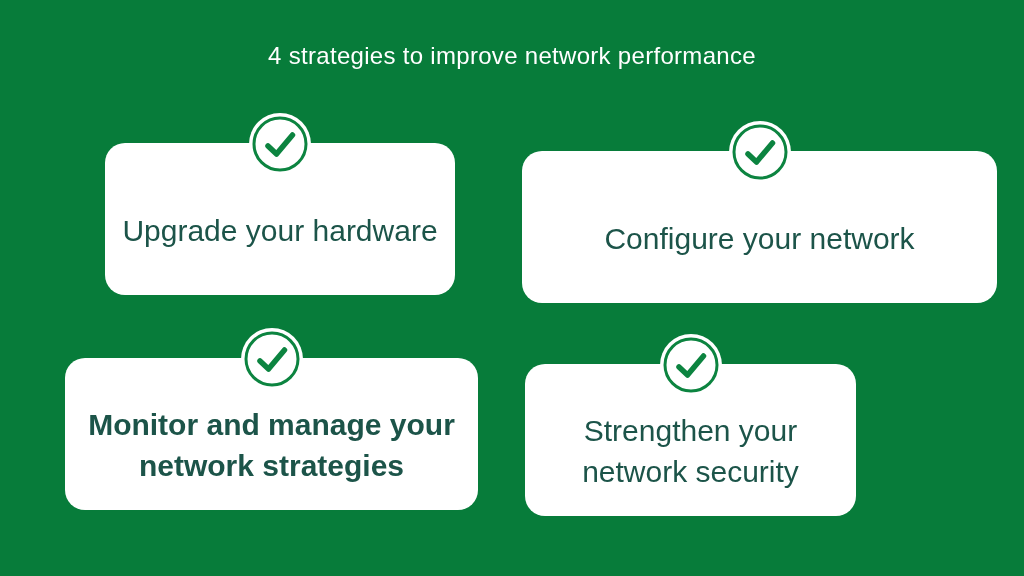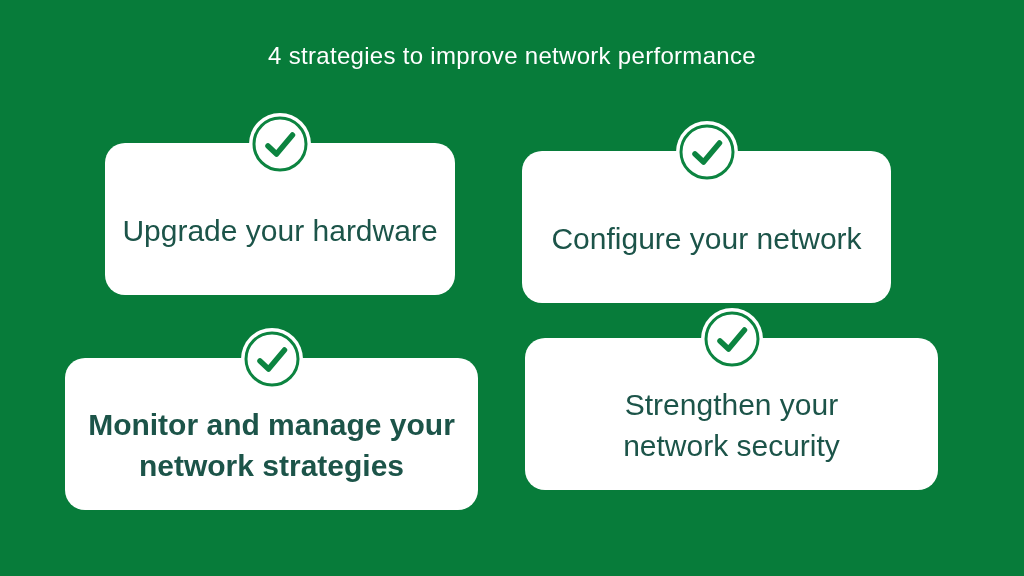--- a/index.html
+++ b/index.html
@@ -31,23 +31,23 @@
     justify-content: center;
     align-items: center;
     padding-top: 22px;
     box-sizing: border-box;
     text-align: center;
     color: var(--card-text, #1C5449);
     font-size: 30px;
     line-height: 41px;
   }
   .card-1 { left: 79px;  top: 143px; width: 350px; height: 152px; margin-left: 26px; }
-  .card-2 { left: 522px; top: 151px; width: 369px; height: 152px; }
+  .card-2 { left: 522px; top: 151px; width: 475px; height: 152px; }
   .card-3 { left: 65px;  top: 358px; width: 413px; height: 152px; font-weight: bold; }
-  .card-4 { left: 525px; top: 338px; width: 413px; height: 152px; text-align: center; }
+  .card-4 { left: 525px; top: 364px; width: 331px; height: 152px; text-align: center; }
   .check-badge {
     position: absolute;
     top: -30px;
     left: 50%;
     transform: translateX(-50%);
     width: 62px;
     height: 62px;
     border-radius: 50%;
     background: var(--card-background, #FFFFFF);
   }

